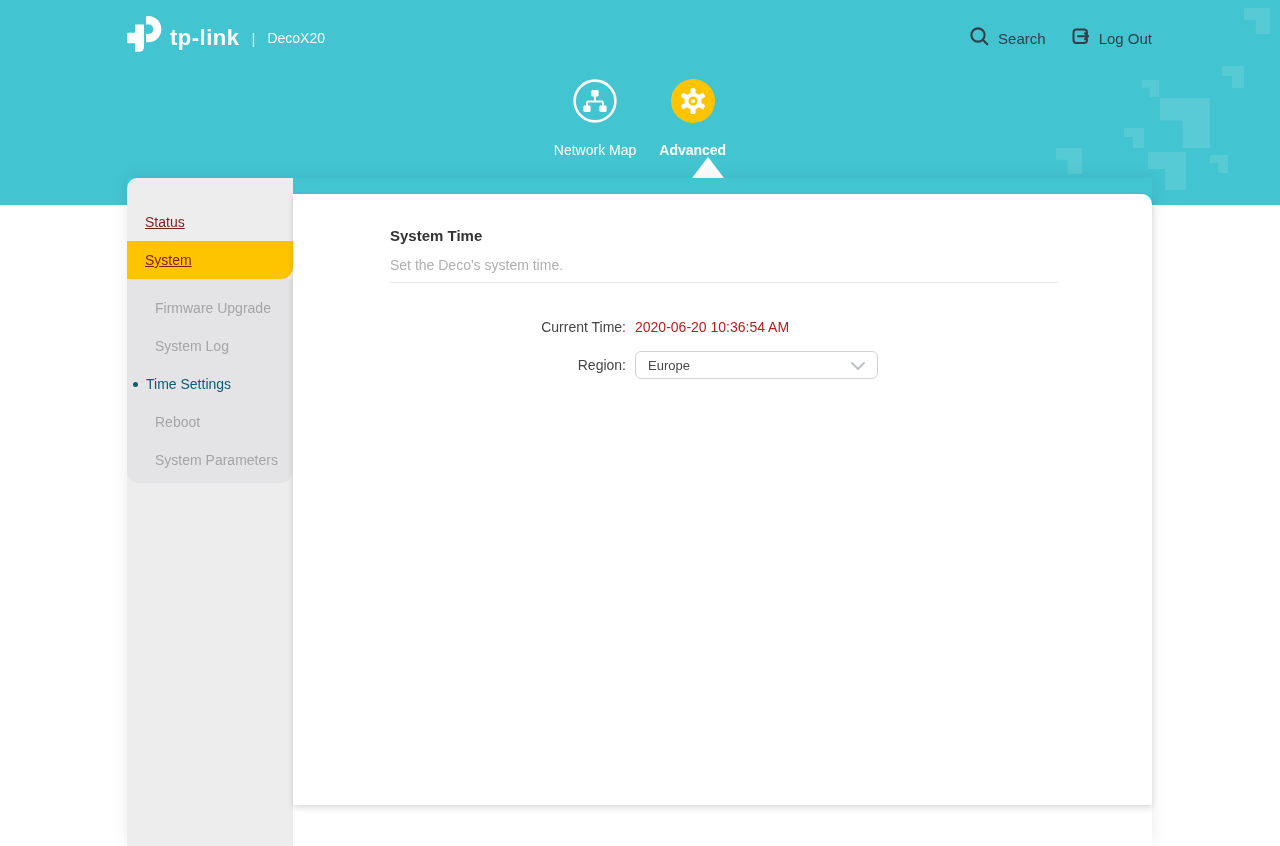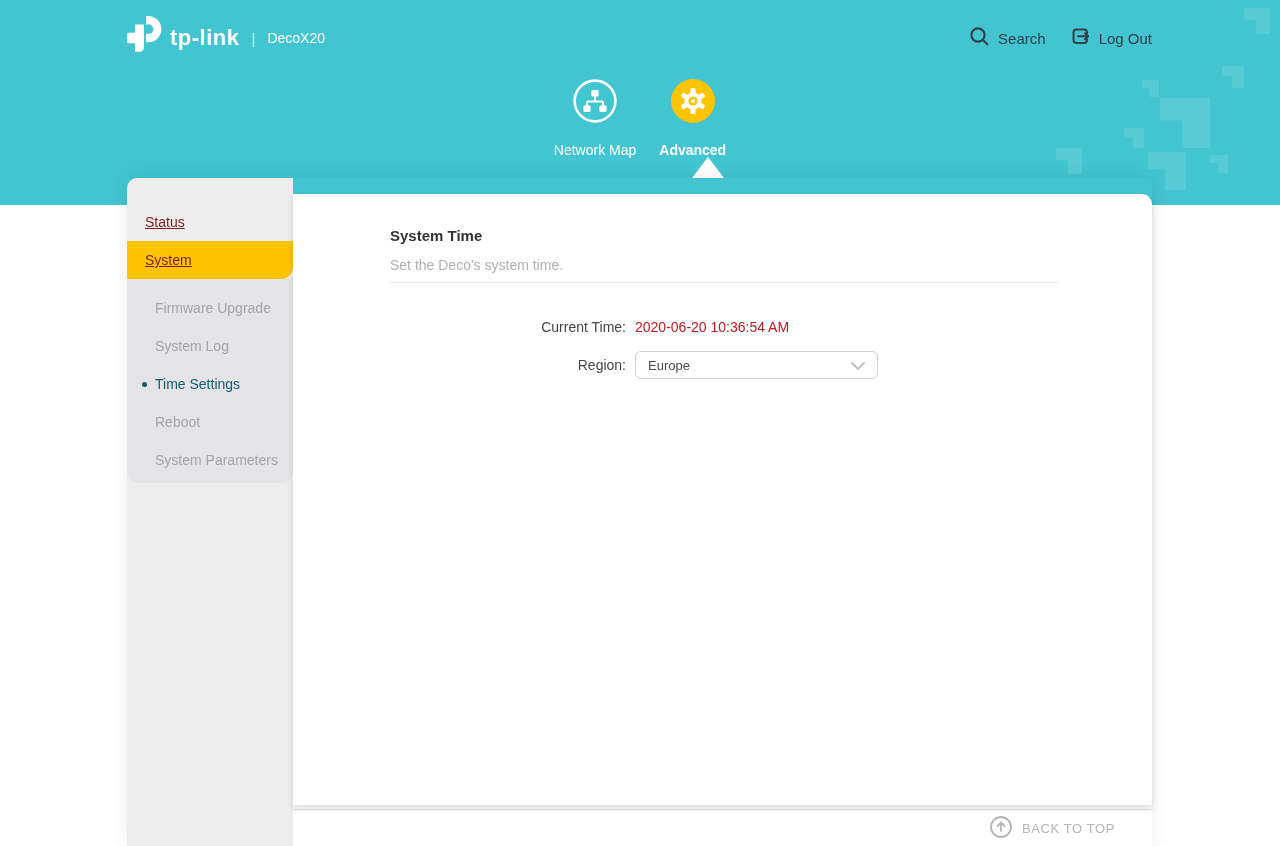--- a/index.html
+++ b/index.html
@@ -41,21 +41,21 @@
   
   .sidebar { width:166px; flex-shrink:0; background:var(--sidebar-gray);
              border-radius:10px 0 0 0; padding-top:25px; }
   .side-item { height:38px; line-height:38px; padding-left:18px;
                font-size:14px; color:#7f1d1d; cursor:pointer;text-decoration:underline; }
   .side-item.selected { background:var(--yellow); border-radius:0 0 12px 0; }
   .submenu { background:var(--submenu-gray); border-radius:0 0 12px 12px;
              padding:10px 0 4px; }
   .sub-item { height:38px; display:flex; align-items:center; padding-left:28px;
               font-size:14px; color:#a5a5a7; cursor:pointer; }
-  .sub-item.active { color:var(--active-link); padding-left:15px; }
+  .sub-item.active { color:var(--active-link); padding-left:6px; }
   .dot { width:5px; height:5px; border-radius:50%; background:var(--active-link);
          margin-right:8px; flex-shrink:0; }
 
   
   .main-col { flex:1; display:flex; flex-direction:column;margin-top:16px; }
   .panel { background:#fff; border-radius:0 10px 0 0; height:611px;
            box-shadow:0 3px 6px rgba(0,0,0,.14); position:relative; z-index:1; }
   .panel-inner { padding:33px 94px 0 97px; }
   .page-title { font-size:15px; font-weight:bold; color:#333; }
   .page-subtitle { margin-top:13px; font-size:14px; color:#b0b0b3; }
@@ -220,26 +220,14 @@
                 <svg width="14" height="8" viewBox="0 0 14 8" fill="none" stroke="#bcc0c4" stroke-width="1.8" stroke-linecap="round" stroke-linejoin="round">
                   <polyline points="1,1 7,7 13,1"></polyline>
                 </svg>
               </span>
             </div>
           </div>
         </div>
       </div>
     </div>
 
-    <div class="footer">
-      <div class="back-top">
-        <span>
-          <svg width="24" height="24" viewBox="0 0 24 24" fill="none" stroke="#b5b5b5" stroke-width="1.8" stroke-linecap="round" stroke-linejoin="round">
-            <circle cx="12" cy="12" r="10"></circle>
-            <line x1="12" y1="7.5" x2="12" y2="16"></line>
-            <polyline points="8.5,11 12,7.5 15.5,11"></polyline>
-          </svg>
-        </span>
-        <span>BACK TO TOP</span>
-      </div>
-    </div>
   </div>
 </div>
 
 </body></html>

